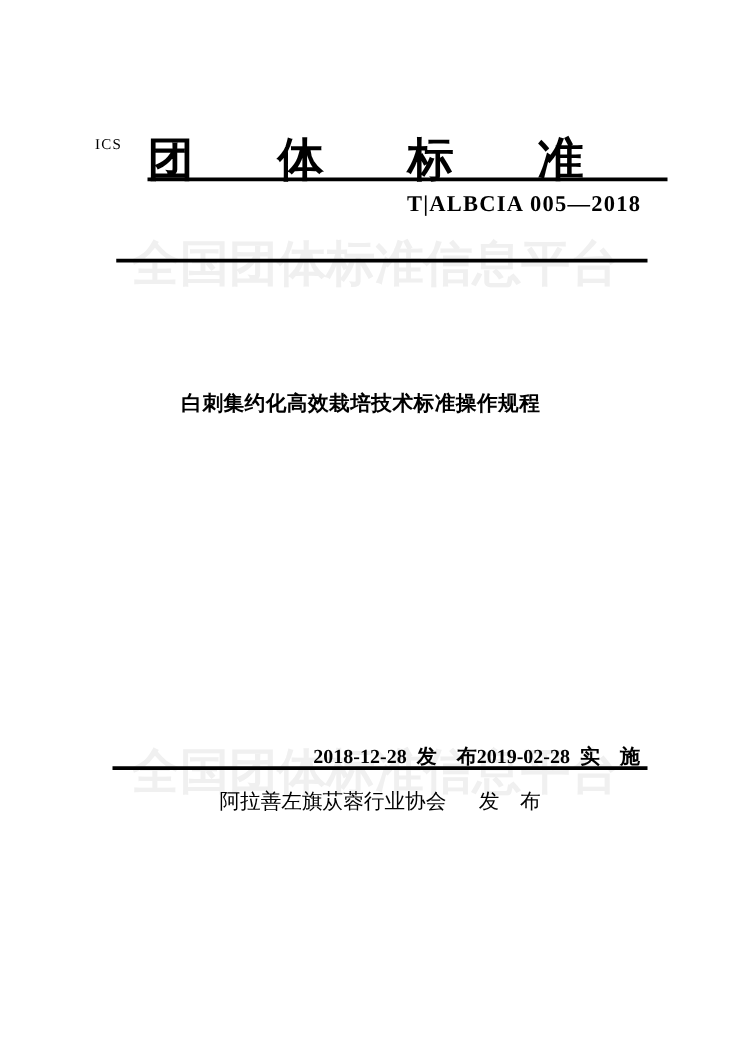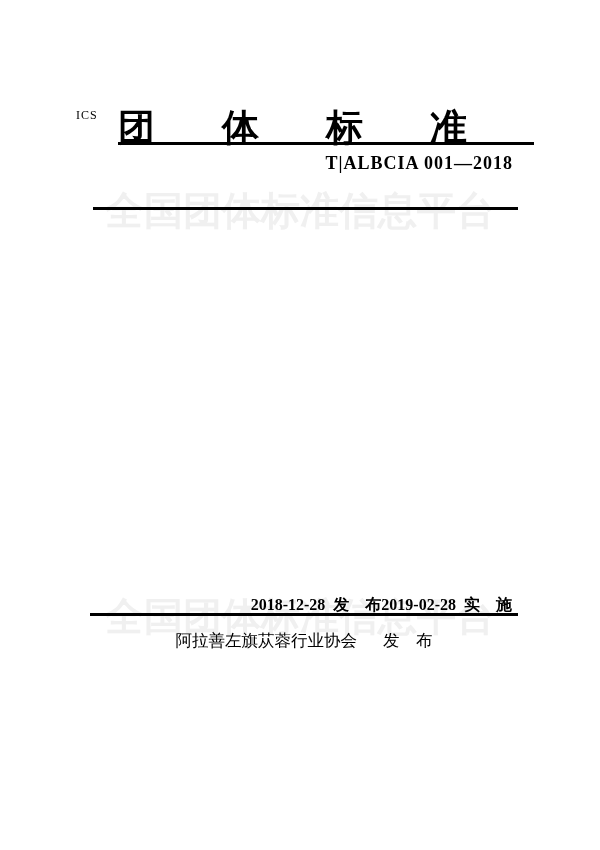--- a/index.html
+++ b/index.html
@@ -111,26 +111,27 @@
 </style>
 </head>
 <body>
 
 <div class="page">
 
   <div class="ics">ICS</div>
 
   <div class="doc-type">团体标准</div>
 
-  <div class="std-no">T|ALBCIA 001—2018</div>
+  <div class="std-no">T|ALBCIA 005—2018</div>
 
   <div class="wm wm-top">全国团体标准信息平台</div>
 
   <div class="rule rule-top"></div>
 
+  <div class="doc-title">白刺集约化高效栽培技术标准操作规程</div>
 
   <div class="wm wm-bottom">全国团体标准信息平台</div>
 
   <div class="date-row">
     <span>
       <span>2018-12-28</span><span class="label">发　布</span>
     </span>
     <span>
       <span>2019-02-28</span><span class="label">实　施</span>
     </span>

